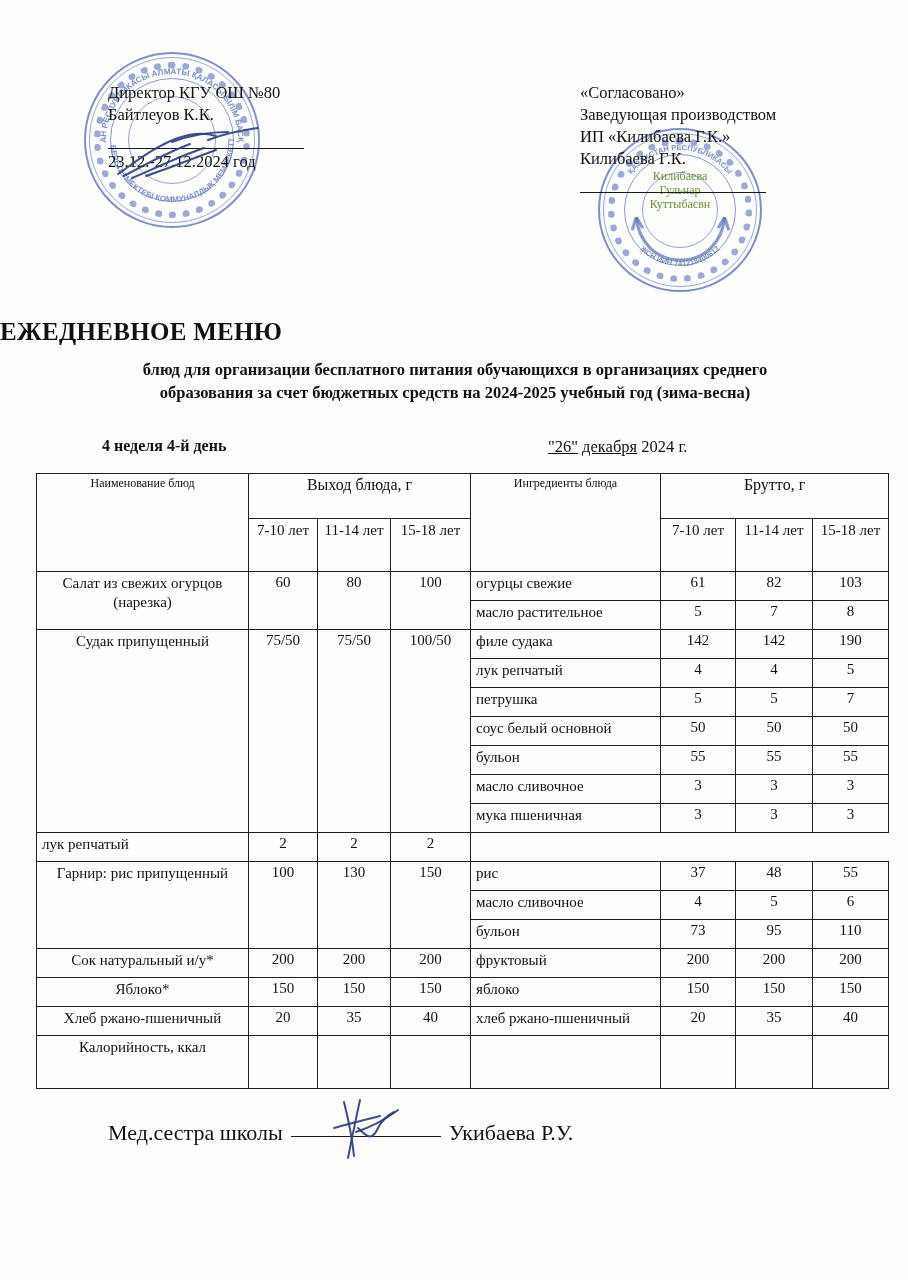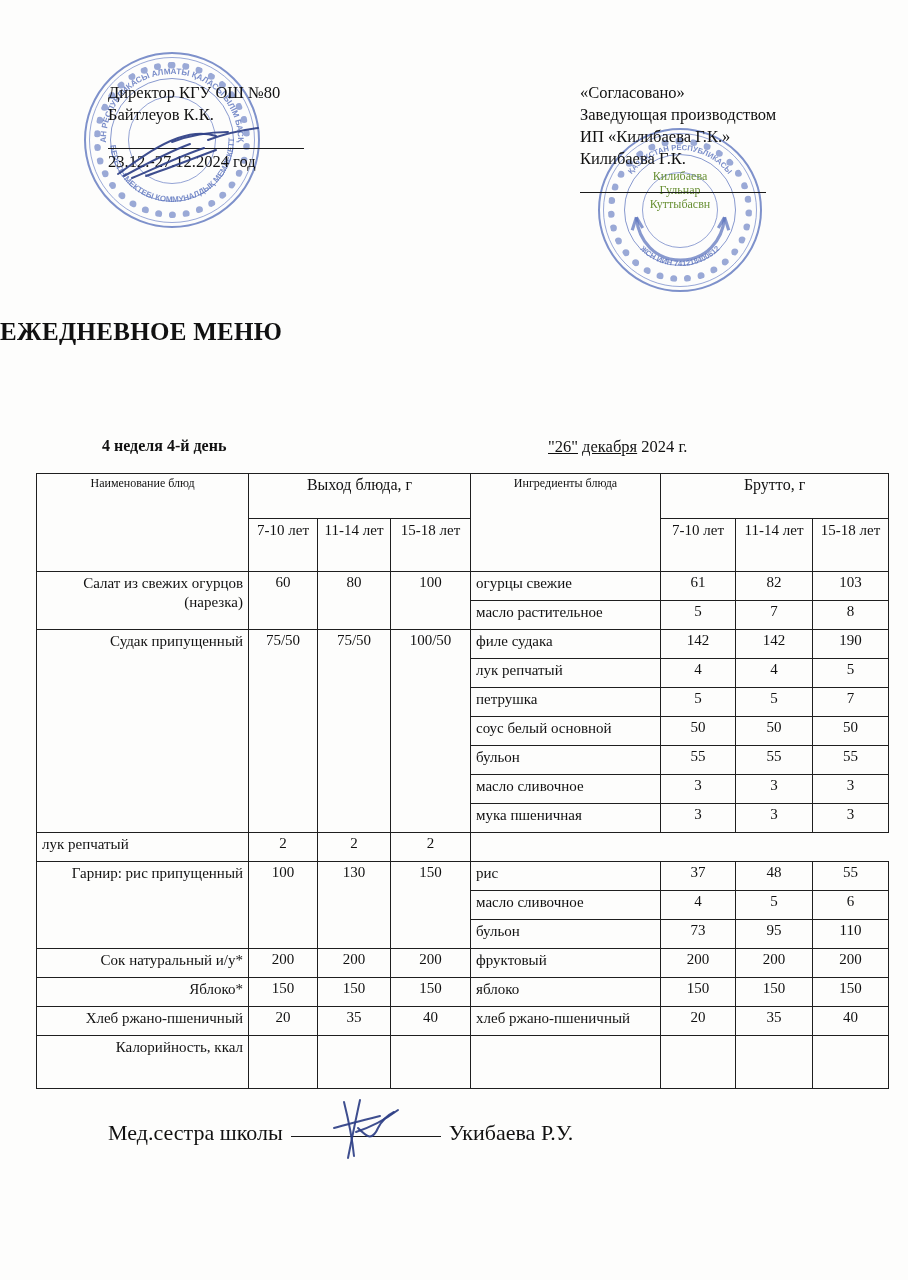--- a/index.html
+++ b/index.html
@@ -229,21 +229,21 @@
   th.h-age {
     text-align: center;
     font-weight: bold;
     vertical-align: middle;
     font-size: 15px;
     line-height: 18px;
     height: 48px;
   }
 
   td.dish {
-    text-align: right;
+    text-align: center;
     line-height: 19px;
     padding-top: 4px;
     margin-top: 36px;
   }
   td.dishbold { font-weight: bold; }
   td.num {
     text-align: center;
     padding-top: 4px;
   }
   td.ing {
@@ -354,20 +354,24 @@
 
   <div class="approval-right">
     <div class="approval-line">«Согласовано»</div>
     <div class="approval-line">Заведующая производством</div>
     <div class="approval-line">ИП «Килибаева Г.К.»</div>
     <div class="approval-line">Килибаева Г.К.</div>
     <div class="sig-rule right"></div>
   </div>
 
   <div class="doc-title">ЕЖЕДНЕВНОЕ МЕНЮ</div>
+  <div class="doc-subtitle">
+    <div>блюд для организации бесплатного питания обучающихся в организациях среднего</div>
+    <div>образования за счет бюджетных средств на 2024-2025 учебный год (зима-весна)</div>
+  </div>
 
   <div class="meta-row">
     <span class="meta-week">4 неделя 4-й день</span>
     <span class="meta-date"><span class="u">"26"</span> <span class="u">декабря</span> <span>2024 г.</span></span>
   </div>
 
   <table class="menu">
     <colgroup>
       <col class="col-name">
         <col class="col-out">

